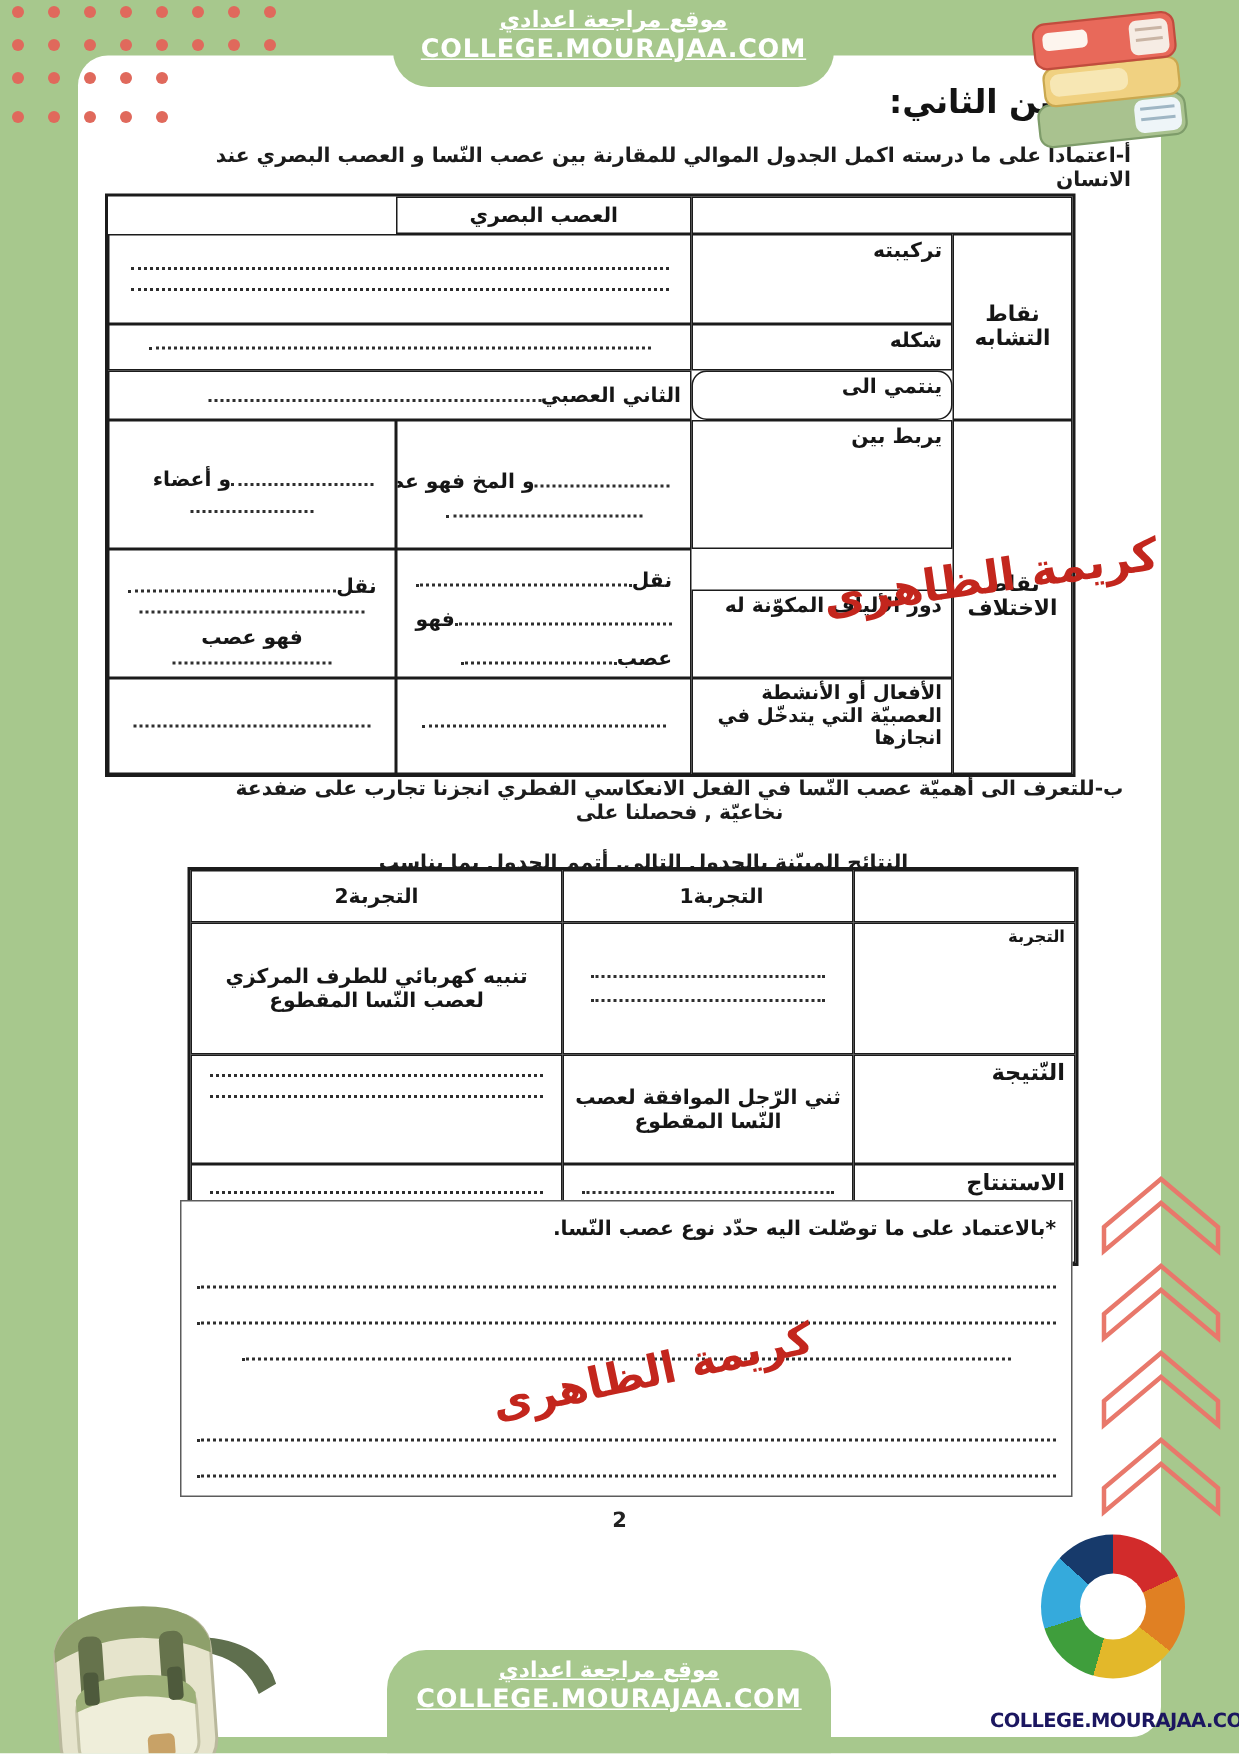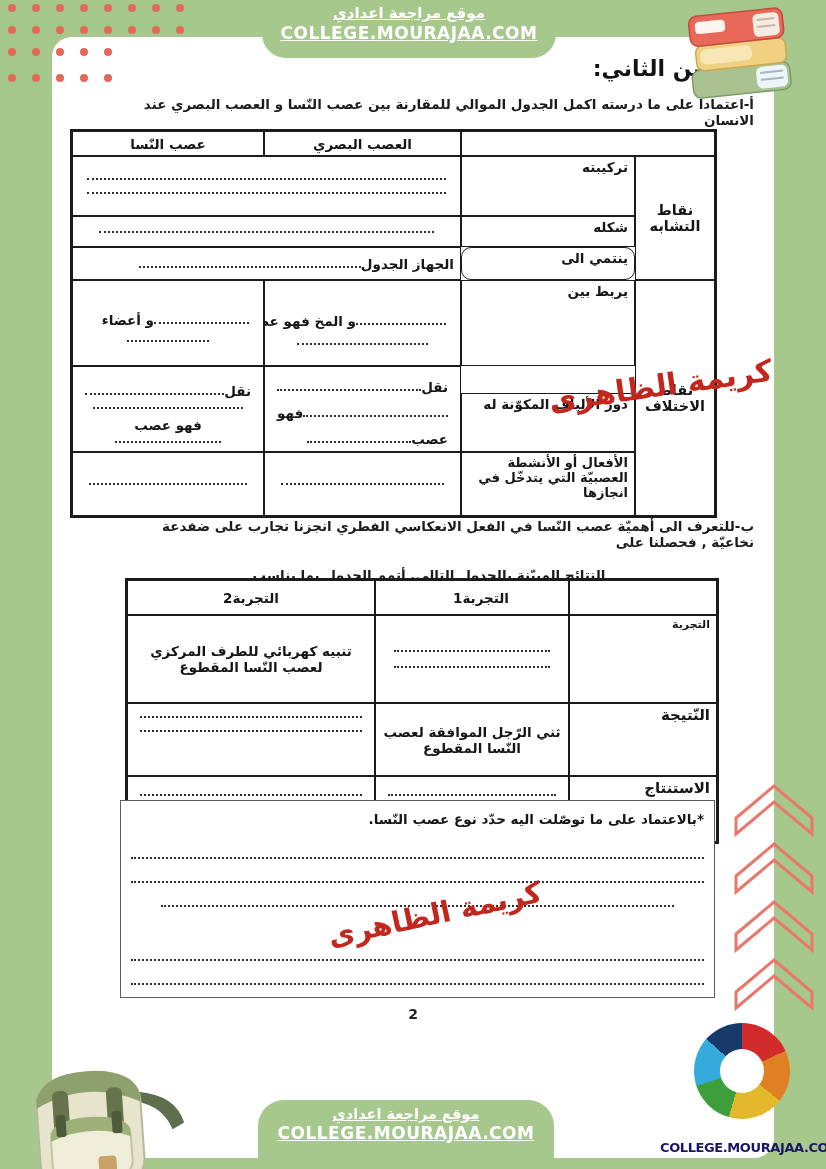--- a/index.html
+++ b/index.html
@@ -29,21 +29,21 @@
   .cell.center{display:flex;align-items:center;justify-content:center;text-align:center;}
   .cell.top-right{text-align:right;}
   .catcell{display:flex;align-items:center;justify-content:center;text-align:center;font-size:14.5px;}
   .dl{border-bottom:2px dotted #2e2e2e;height:0;}
   .lines{display:flex;flex-direction:column;justify-content:center;height:100%;}
   .fl{display:flex;direction:rtl;align-items:flex-end;}
   .fl .dl{flex:1;margin-bottom:4px;}
   .fl span{white-space:nowrap;}
   
   .intro-b{position:absolute;top:518px;right:72px;width:650px;z-index:2;font-size:13.5px;font-weight:bold;color:#1c1c1c;direction:rtl;}
-  .intro-b .b1{text-align:right;margin-left:48px;}
+  .intro-b .b1{text-align:center;margin-left:48px;}
   .intro-b .b2{text-align:center;margin-top:17px;}
   
   .abox{position:absolute;left:120px;top:800px;width:595px;height:198px;border:1.5px solid #5c5c5c;background:#fff;z-index:2;box-sizing:border-box;}
   .abox .prompt{direction:rtl;text-align:right;font-size:13.5px;font-weight:bold;color:#161616;padding:10px 10px 0 10px;}
   .abox .dl{position:absolute;left:10px;right:10px;}
   
   .wm{position:absolute;color:#c3261d;font-weight:bold;direction:rtl;z-index:6;white-space:nowrap;}
   .wm1{left:548px;top:368px;font-size:30px;transform:rotate(-8deg);}
   .wm2{left:205px;top:96px;font-size:29px;transform:rotate(-12deg);}
   .pagenum{position:absolute;top:1006px;left:52px;width:722px;text-align:center;font-size:14px;font-weight:bold;color:#222;z-index:2;}
@@ -119,41 +119,40 @@
       <line x1="76" y1="25" x2="94" y2="25" stroke="#c9b4a4" stroke-width="2"></line>
     </g>
   </svg>
 
   <div class="ex-title">التمرين الثاني:</div>
   <div class="intro-a">أ-اعتمادا على ما درسته اكمل الجدول الموالي للمقارنة بين عصب النّسا و العصب البصري عند الانسان</div>
 
   <div class="t1">
     <div class="cell" style="grid-column:1/3;grid-row:1;"></div>
     <div class="cell center" style="grid-column:3;grid-row:1;">العصب البصري</div>
-    <div class="cell center" style="grid-column:4;grid-row:1;">عصب النّسا</div>
 
     <div class="cell catcell" style="grid-column:1;grid-row:2/5;">نقاط التشابه</div>
     <div class="cell top-right" style="grid-column:2;grid-row:2;">تركيبته</div>
     <div class="cell" style="grid-column:3/5;grid-row:2;">
       <div class="lines" style="gap:12px;padding:0 8px;">
         <div class="dl"></div>
         <div class="dl"></div>
       </div>
     </div>
     <div class="cell top-right" style="grid-column:2;grid-row:3;">شكله</div>
     <div class="cell" style="grid-column:3/5;grid-row:3;">
       <div class="lines" style="padding:0 20px;">
         <div class="dl"></div>
       </div>
     </div>
     <div class="cell top-right" style="grid-column:2;grid-row:4;border-radius:10px;">ينتمي الى</div>
     <div class="cell" style="grid-column:3/5;grid-row:4;">
       <div class="lines">
         <div class="fl">
-          <span>الجهاز الجدول</span>
+          <span>الثاني العصبي</span>
           <div class="dl" style="margin-left:60px;"></div>
         </div>
       </div>
     </div>
 
     <div class="cell catcell" style="grid-column:1;grid-row:5/8;">نقاط الاختلاف</div>
     <div class="cell top-right" style="grid-column:2;grid-row:5;">يربط بين</div>
     <div class="cell" style="grid-column:3;grid-row:5;">
       <div class="lines" style="gap:14px;padding:6px 8px;">
         <div class="fl">

